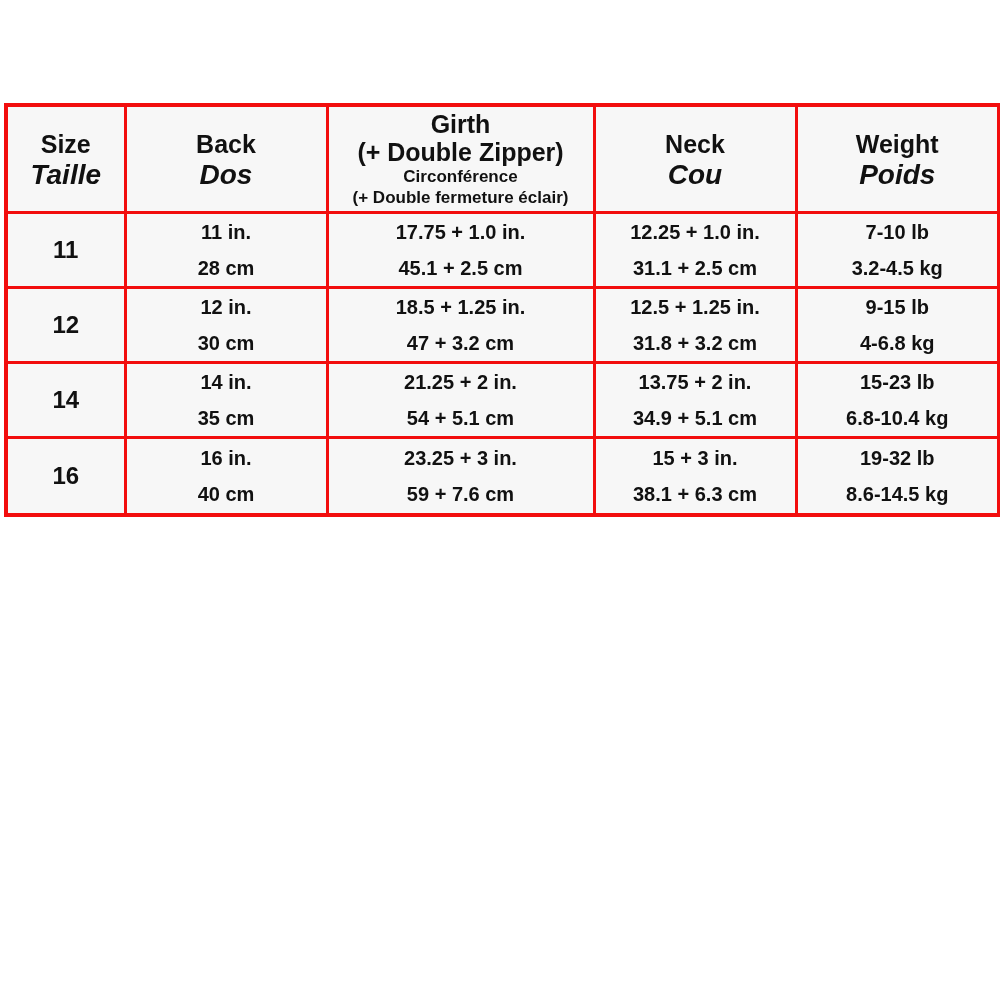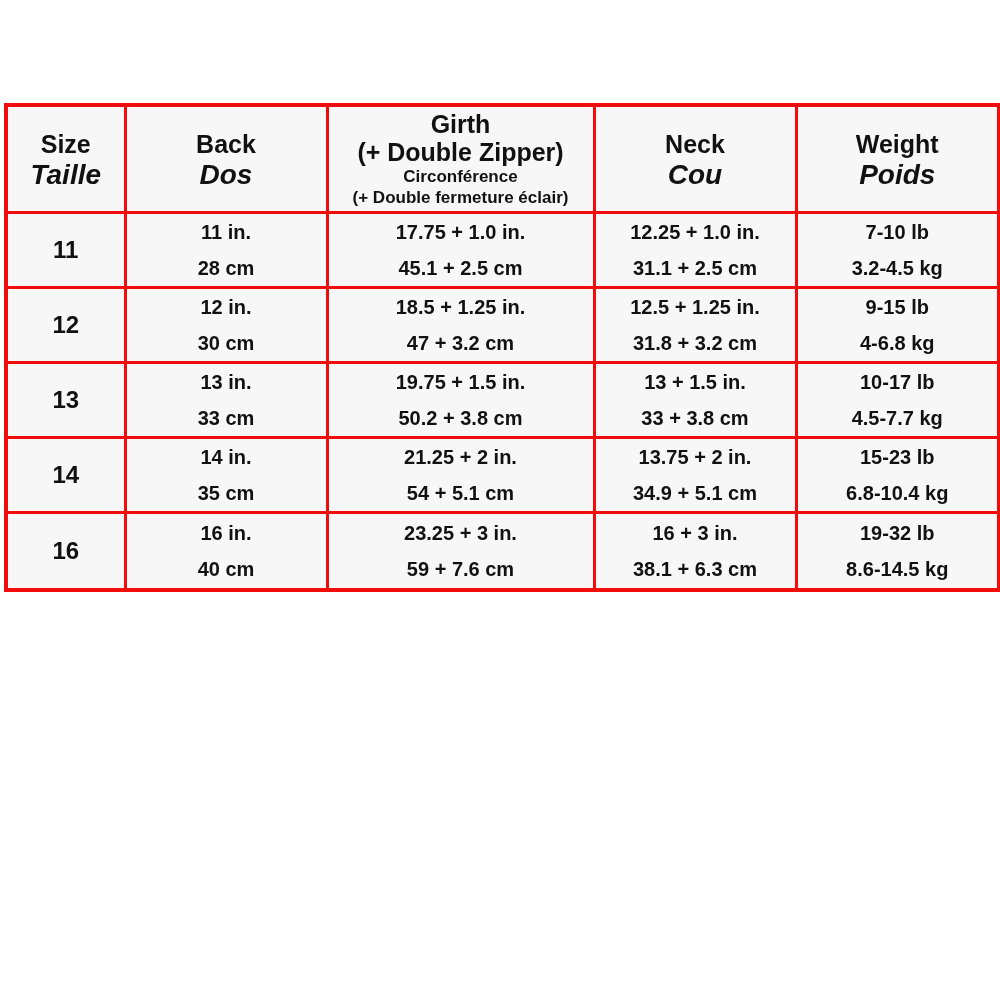--- a/index.html
+++ b/index.html
@@ -112,39 +112,20 @@
         <td>
           <div class="val">12.5 + 1.25 in.</div>
           <div class="val">31.8 + 3.2 cm</div>
         </td>
         <td>
           <div class="val">9-15 lb</div>
           <div class="val">4-6.8 kg</div>
         </td>
       </tr>
       <tr>
-        <td><span class="size-val">13</span></td>
-        <td>
-          <div class="val">13 in.</div>
-          <div class="val">33 cm</div>
-        </td>
-        <td>
-          <div class="val">19.75 + 1.5 in.</div>
-          <div class="val">50.2 + 3.8 cm</div>
-        </td>
-        <td>
-          <div class="val">13 + 1.5 in.</div>
-          <div class="val">33 + 3.8 cm</div>
-        </td>
-        <td>
-          <div class="val">10-17 lb</div>
-          <div class="val">4.5-7.7 kg</div>
-        </td>
-      </tr>
-      <tr>
         <td><span class="size-val">14</span></td>
         <td>
           <div class="val">14 in.</div>
           <div class="val">35 cm</div>
         </td>
         <td>
           <div class="val">21.25 + 2 in.</div>
           <div class="val">54 + 5.1 cm</div>
         </td>
         <td>
@@ -160,21 +141,21 @@
         <td><span class="size-val">16</span></td>
         <td>
           <div class="val">16 in.</div>
           <div class="val">40 cm</div>
         </td>
         <td>
           <div class="val">23.25 + 3 in.</div>
           <div class="val">59 + 7.6 cm</div>
         </td>
         <td>
-          <div class="val">16 + 3 in.</div>
+          <div class="val">15 + 3 in.</div>
           <div class="val">38.1 + 6.3 cm</div>
         </td>
         <td>
           <div class="val">19-32 lb</div>
           <div class="val">8.6-14.5 kg</div>
         </td>
       </tr>
     </tbody>
   </table>
 </div>

